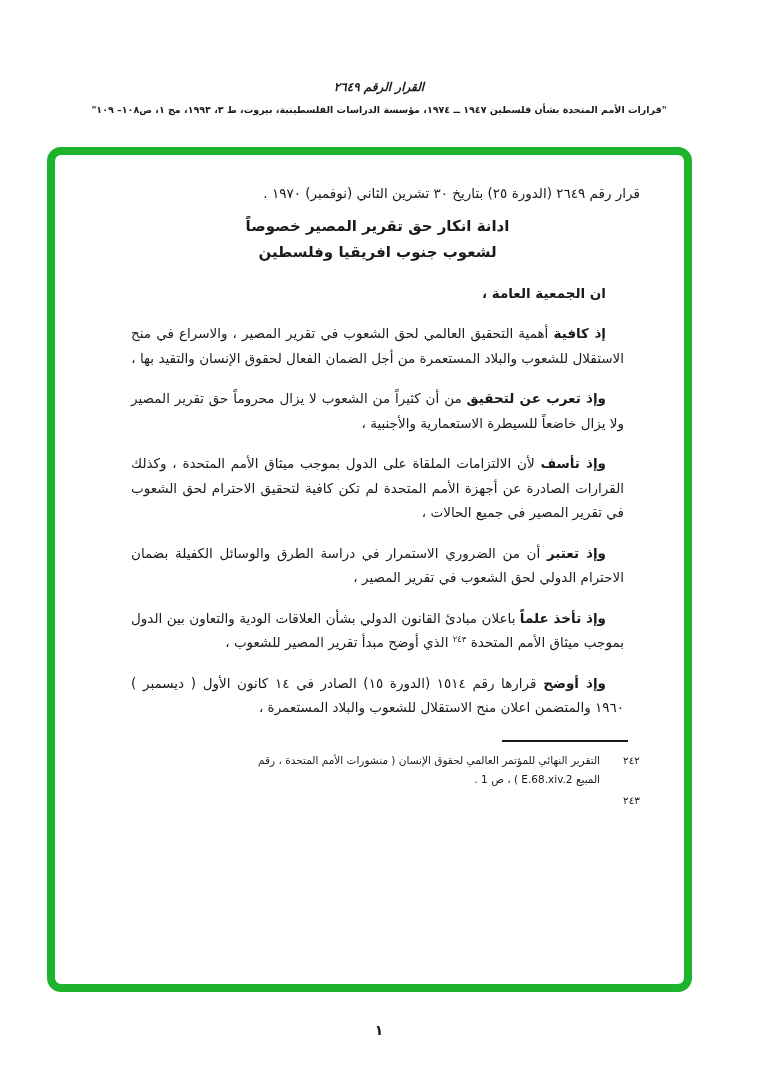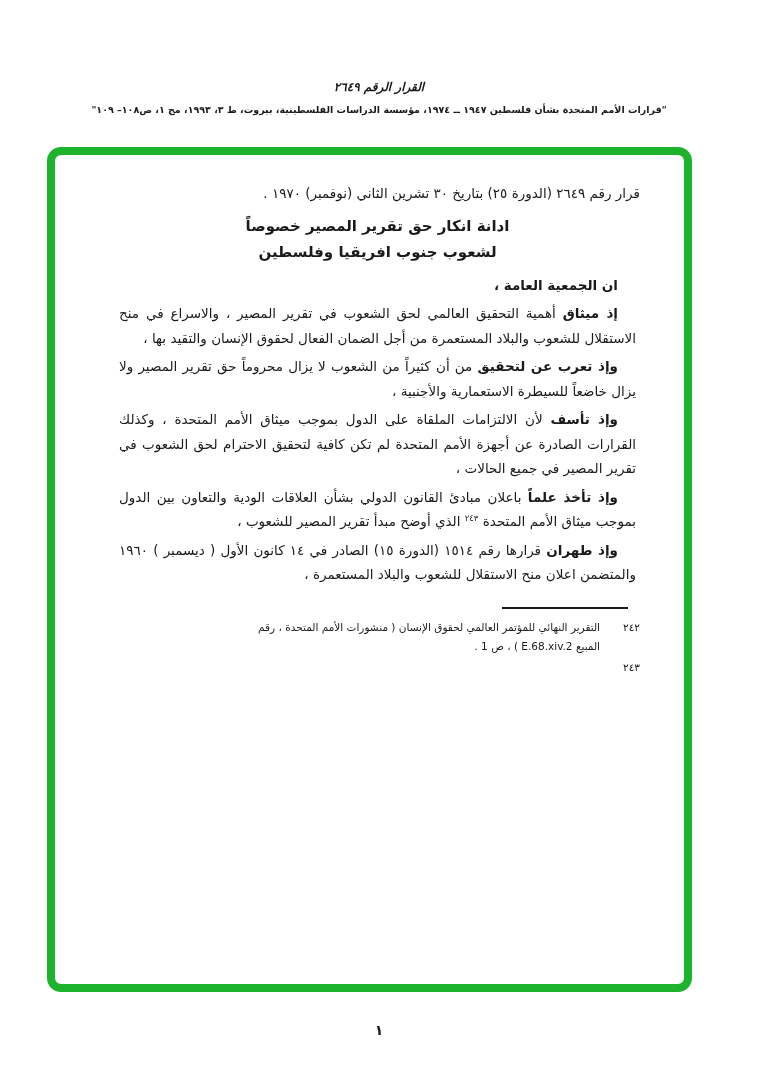--- a/index.html
+++ b/index.html
@@ -17,21 +17,21 @@
     position:absolute; left:47px; top:147px; width:645px; height:845px;
     box-sizing:border-box; border:8px solid var(--green); border-radius:14px;
     padding:26px 44px 0 60px; direction:rtl; background:#fff;
   }
   .intro {
     margin:0; font-size:13.5px; line-height:24.5px;
     text-align:justify;
   }
   .res-heading { text-align:center; font-weight:bold; font-size:15px; line-height:26px; margin:7px 0 8px; }
   .body-para {
-    margin:4px; font-size:13.5px; line-height:24.5px;
+    margin:16px; font-size:13.5px; line-height:24.5px;
     text-align:justify; text-indent:18px;
   }
   .body-para .lead { font-weight:bold; }
   sup.fn-ref { font-size:8.5px; line-height:0; }
 
   .fn-divider { height:2px; background:#1a1a1a; width:126px; margin:20px 12px 9px auto; }
   .footnotes { width:382px; font-size:10.5px; line-height:19px; }
   .fn { display:flex; margin:0 0 2px; }
   .fn-num { flex:0 0 26px; margin-left:14px; font-weight:normal; }
   .fn-text { flex:1; text-align:justify; }
@@ -47,25 +47,26 @@
 </div>
 
 <div class="green-box">
   <p class="intro">قرار رقم ٢٦٤٩ (الدورة ٢٥) بتاريخ ٣٠ تشرين الثاني (نوفمبر) ١٩٧٠ .</p>
   <div class="res-heading">
     <div>ادانة انكار حق تقرير المصير خصوصاً</div>
     <div>لشعوب جنوب افريقيا وفلسطين</div>
   </div>
   <div id="paragraphs">
       <p class="body-para"><span class="lead">ان الجمعية العامة ،</span></p>
-      <p class="body-para"><span class="lead">إذ ميثاق</span><span> أهمية التحقيق العالمي لحق الشعوب في تقرير المصير ، والاسراع في منح الاستقلال للشعوب والبلاد المستعمرة من أجل الضمان الفعال لحقوق الإنسان والتقيد بها ،</span></p>
+      <p class="body-para"><span class="lead">إذ كافية</span><span> أهمية التحقيق العالمي لحق الشعوب في تقرير المصير ، والاسراع في منح الاستقلال للشعوب والبلاد المستعمرة من أجل الضمان الفعال لحقوق الإنسان والتقيد بها ،</span></p>
       <p class="body-para"><span class="lead">وإذ تعرب عن لتحقيق</span><span> من أن كثيراً من الشعوب لا يزال محروماً حق تقرير المصير ولا يزال خاضعاً للسيطرة الاستعمارية والأجنبية ،</span></p>
       <p class="body-para"><span class="lead">وإذ تأسف</span><span> لأن الالتزامات الملقاة على الدول بموجب ميثاق الأمم المتحدة ، وكذلك القرارات الصادرة عن أجهزة الأمم المتحدة لم تكن كافية لتحقيق الاحترام لحق الشعوب في تقرير المصير في جميع الحالات ،</span></p>
+      <p class="body-para"><span class="lead">وإذ تعتبر</span><span> أن من الضروري الاستمرار في دراسة الطرق والوسائل الكفيلة بضمان الاحترام الدولي لحق الشعوب في تقرير المصير ،</span></p>
       <p class="body-para"><span class="lead">وإذ تأخذ علماً</span><span> باعلان مبادئ القانون الدولي بشأن العلاقات الودية والتعاون بين الدول بموجب ميثاق الأمم المتحدة </span><sup class="fn-ref">٢٤٣</sup><span> الذي أوضح مبدأ تقرير المصير للشعوب ،</span></p>
-      <p class="body-para"><span class="lead">وإذ طهران</span><span> قرارها رقم ١٥١٤ (الدورة ١٥) الصادر في ١٤ كانون الأول ( ديسمبر ) ١٩٦٠ والمتضمن اعلان منح الاستقلال للشعوب والبلاد المستعمرة ،</span></p>
+      <p class="body-para"><span class="lead">وإذ أوضح</span><span> قرارها رقم ١٥١٤ (الدورة ١٥) الصادر في ١٤ كانون الأول ( ديسمبر ) ١٩٦٠ والمتضمن اعلان منح الاستقلال للشعوب والبلاد المستعمرة ،</span></p>
     </div>
   <div class="fn-divider"></div>
   <div id="footnotes" class="footnotes">
       <div class="fn">
         <span class="fn-num">٢٤٢</span>
         <span class="fn-text">التقرير النهائي للمؤتمر العالمي لحقوق الإنسان ( منشورات الأمم المتحدة ، رقم المبيع E.68.xiv.2 ) ، ص 1 .</span>
       </div>
       <div class="fn">
         <span class="fn-num">٢٤٣</span>
       </div>

